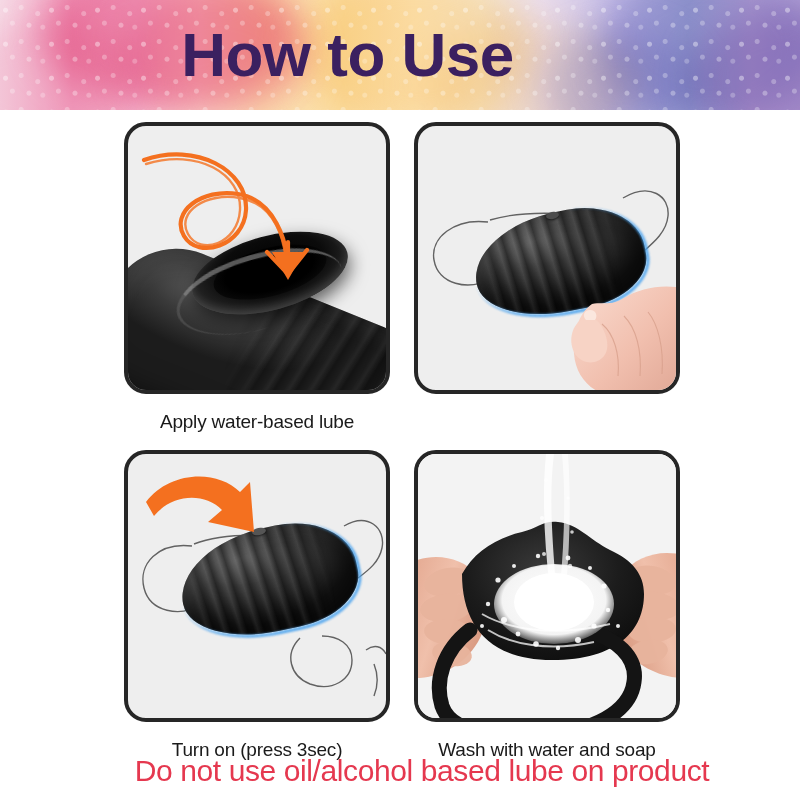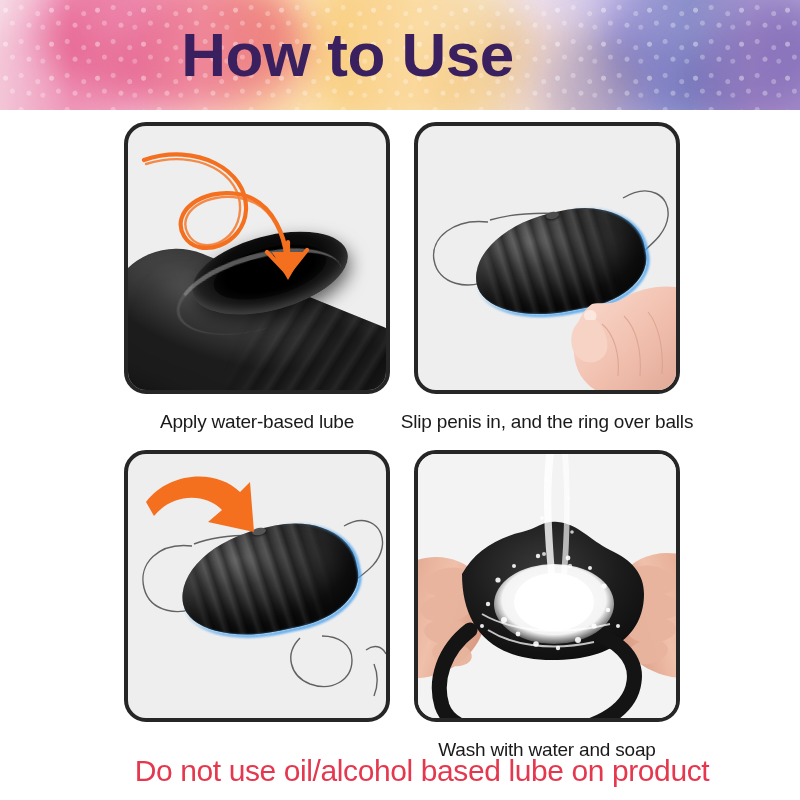--- a/index.html
+++ b/index.html
@@ -287,21 +287,20 @@
                  C 100 26, 78 30, 62 40 C 50 48, 40 44, 30 46 Z" fill="url(#skin2)"></path>
         <path d="M22 60 C 10 66, 6 82, 12 94 C 18 106, 34 108, 42 98 C 50 88, 42 68, 34 62 Z" fill="#f7d3c5"></path>
         <path d="M24 62 C 20 58, 22 52, 28 52 C 34 52, 36 58, 33 62 Z" fill="#fbe7de"></path>
         <g stroke="#d8a08c" stroke-width="1.1" fill="none" opacity=".8">
           <path d="M40 66 C 52 76, 58 96, 56 118"></path>
           <path d="M62 58 C 74 70, 80 92, 78 118"></path>
           <path d="M86 54 C 96 66, 102 90, 100 116"></path>
         </g>
       </svg>
     </div>
-    <div class="caption">Slip penis in, and the ring over balls</div>
   </div>
 
   <div class="step-cell">
     <div class="panel">
       <svg class="sleeve-outline" width="262" height="266" viewBox="0 0 262 266">
         <g fill="none" stroke="#4a4a4a" stroke-width="1.4" opacity=".85">
           <path d="M64 92 C 30 88, 10 110, 16 134 C 22 158, 52 164, 74 150"></path>
           <path d="M66 90 C 86 82, 116 80, 146 82"></path>
           <path d="M74 152 C 96 158, 126 158, 150 152"></path>
           <path d="M216 72 C 240 58, 258 74, 254 94 C 250 114, 230 122, 218 134"></path>
@@ -317,20 +316,21 @@
       </div>
       <div class="prod-blue" style="left:52px; top:74px; width:178px; height:104px; transform:rotate(-12deg); border-radius:56% 42% 40% 52% / 58% 52% 44% 46%;"></div>
       <div style="position:absolute; left:124px; top:74px; width:14px; height:7px; border-radius:50%;
                   background:#555; transform:rotate(-12deg); box-shadow:0 1px 2px rgba(0,0,0,.6);"></div>
 
       <svg class="p3-arrow" width="130" height="90" viewBox="0 0 130 90">
         <path d="M4 32 C 26 2, 74 -2, 98 22 L 108 12 L 112 62 L 66 52 L 80 40
                  C 62 22, 30 24, 12 46 Z" fill="#f4701f"></path>
       </svg>
     </div>
+    <div class="caption">Turn on (press 3sec)</div>
   </div>
 
   <div class="step-cell">
     <div class="panel">
       <div class="p4-bg"></div>
       <svg width="262" height="266" viewBox="0 0 262 266" style="position:absolute;left:0;top:0;">
         <defs>
           <linearGradient id="skinL" x1="0" y1="0" x2="1" y2="0.5">
             <stop offset="0%" stop-color="#e3a78f"></stop>
             <stop offset="50%" stop-color="#f0c0ab"></stop>

